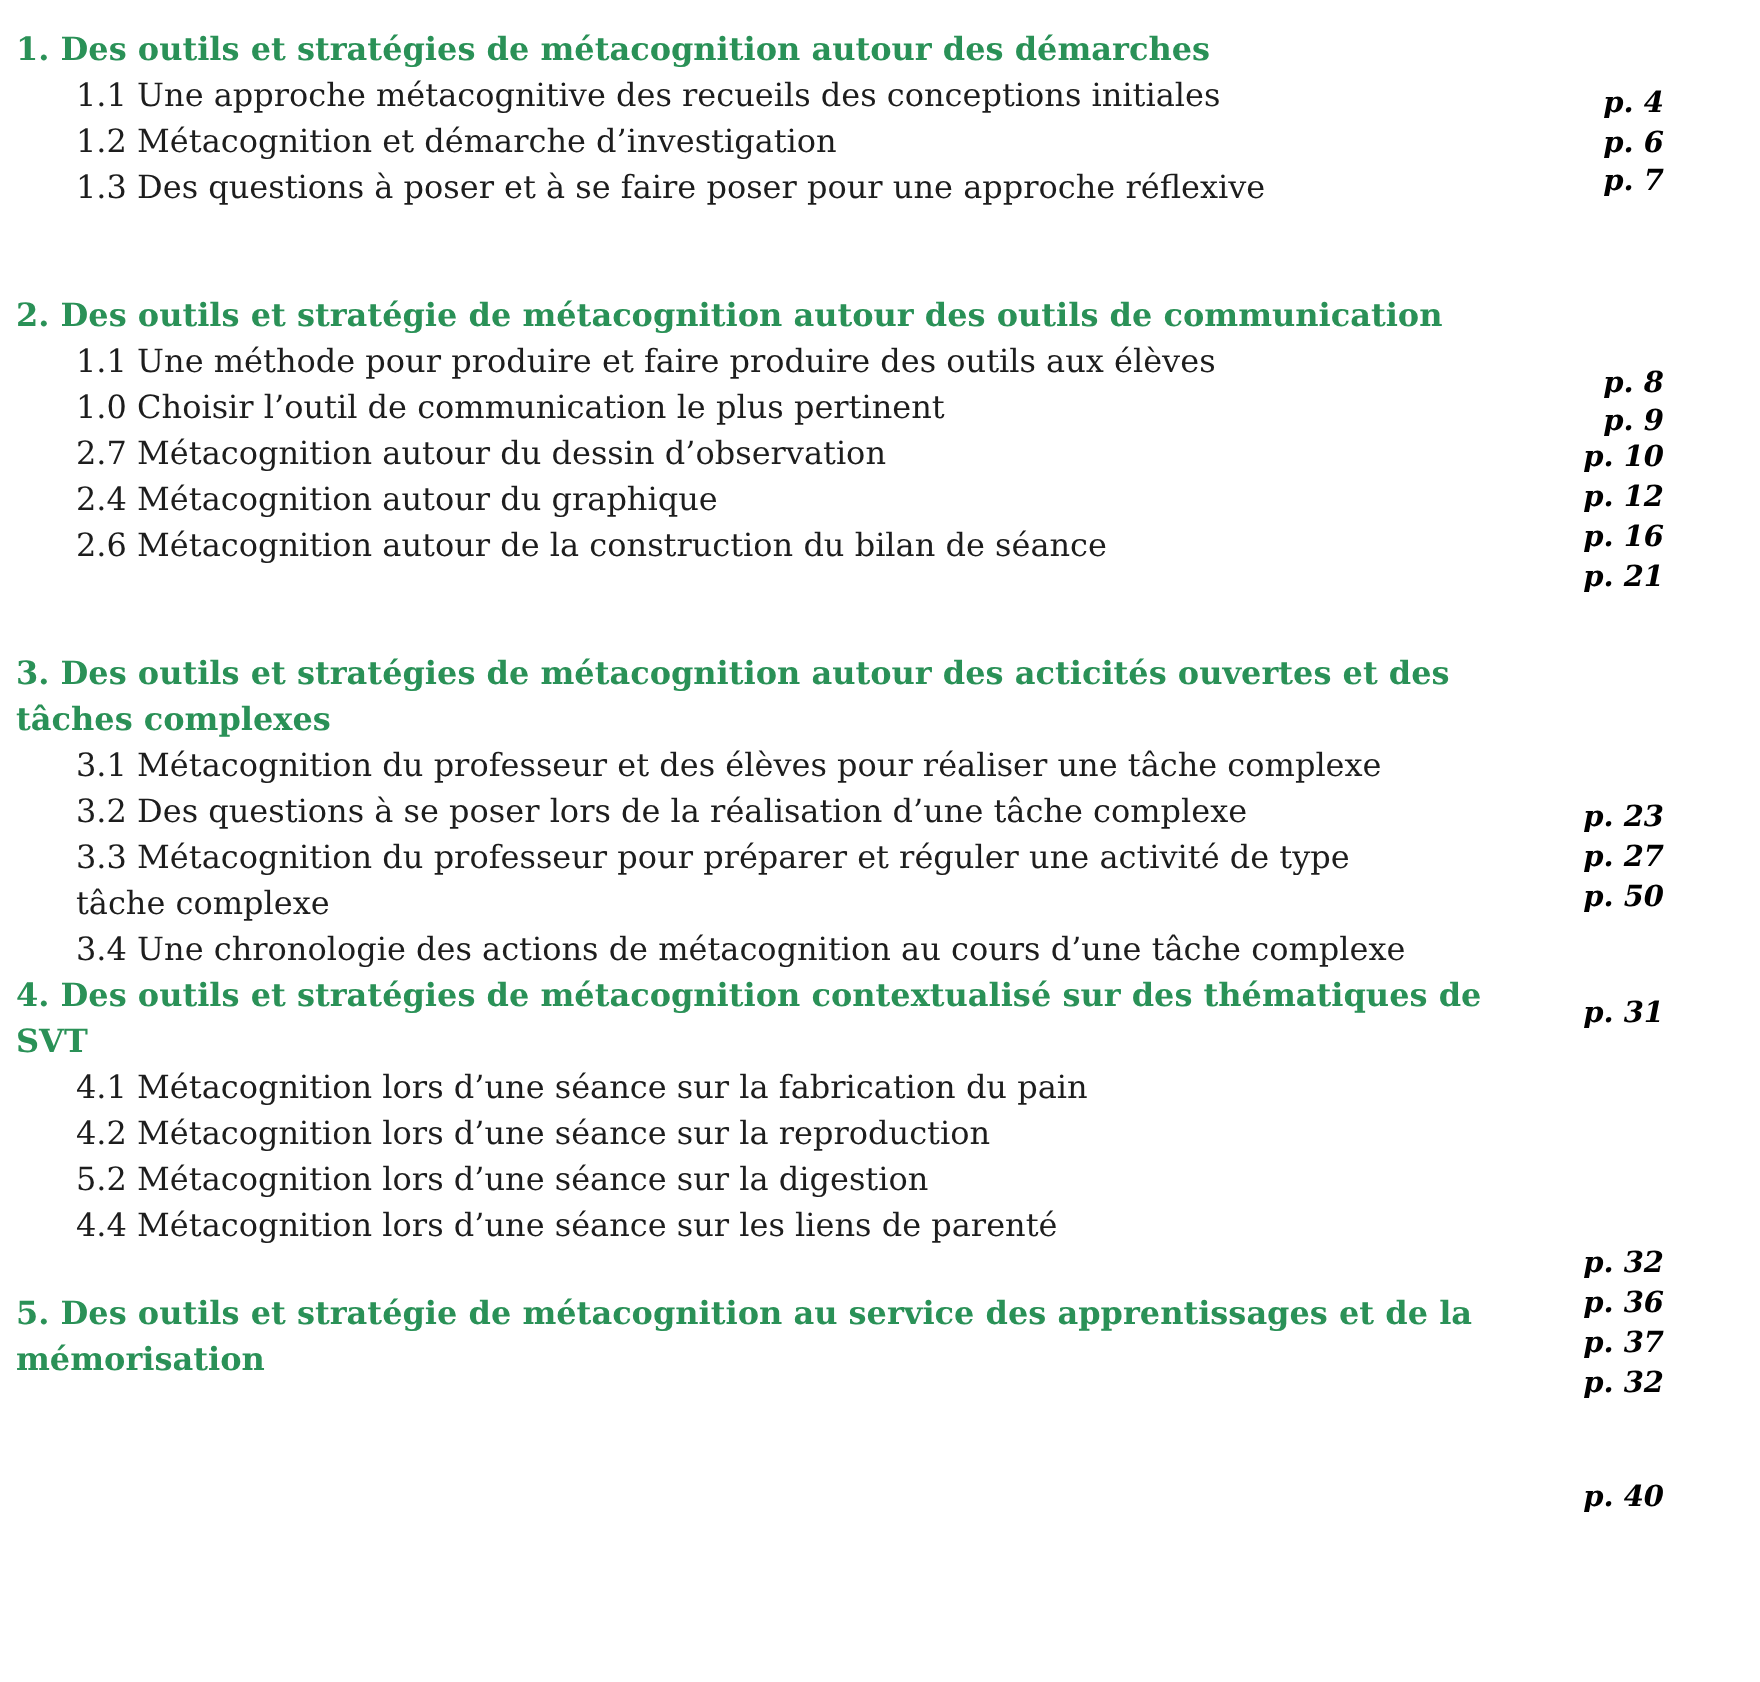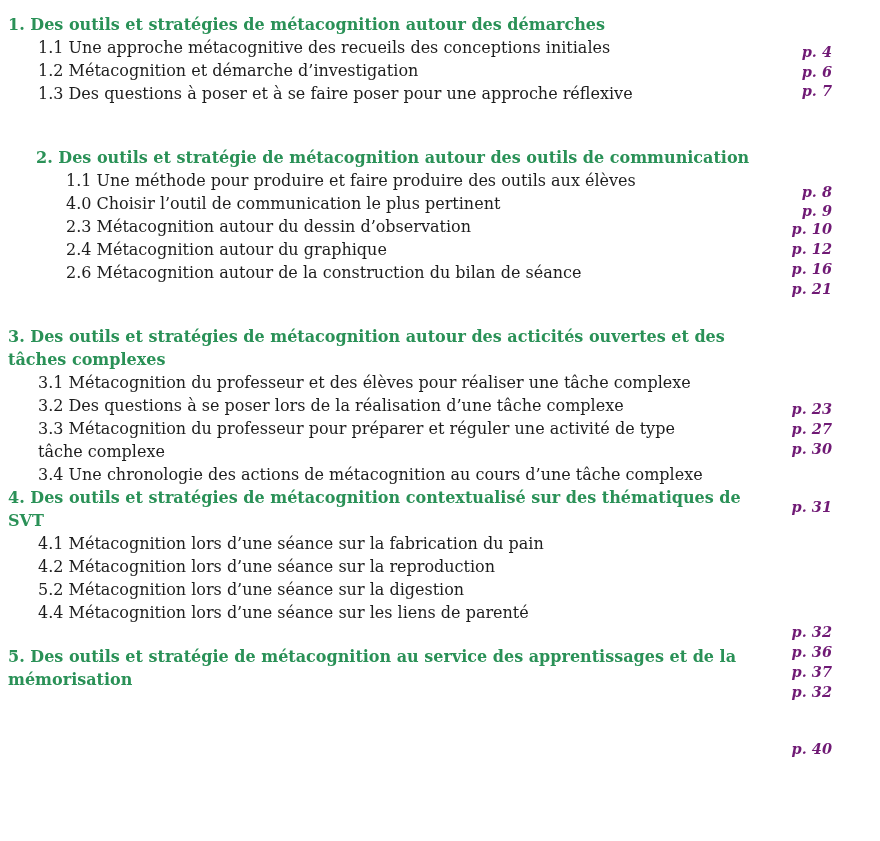--- a/index.html
+++ b/index.html
@@ -18,21 +18,21 @@
     height: 841px;
     box-sizing: border-box;
     padding: 13px 0 0 8px;
     font-family: "DejaVu Serif", "Liberation Serif", serif;
     font-size: 16px;
     line-height: 23px;
     color: #1d1d1d;
     background: #ffffff;
   }
   .sec { position: relative; }
-  .sec-2 { margin-top: 41px; margin-left: 28px; }
+  .sec-2 { margin-top: 41px; }
   .sec-3 { margin-top: 41px; }
   .sec-4 { }
   .sec-5 { margin-top: 21px; }
   .heading-line {
     font-weight: bold;
     color: #2a9157;
     white-space: nowrap;
   }
   .entry-line {
     margin-left: 30px;
@@ -40,41 +40,41 @@
   }
   .page-ref {
     position: absolute;
     left: 762px;
     width: 70px;
     text-align: right;
     font-weight: bold;
     font-style: italic;
     font-size: 14.5px;
     line-height: 20px;
-    color: #701a75;
+    color: #000000;
     white-space: nowrap;
   }
 </style>
 </head>
 <body>
 
 <div class="doc">
 
   <div class="sec sec-1">
     <div class="heading-line">1. Des outils et stratégies de métacognition autour des démarches</div>
     <div class="entry-line">1.1 Une approche métacognitive des recueils des conceptions initiales</div>
     <div class="entry-line">1.2 Métacognition et démarche d’investigation</div>
     <div class="entry-line">1.3 Des questions à poser et à se faire poser pour une approche réflexive</div>
   </div>
 
   <div class="sec sec-2">
     <div class="heading-line">2. Des outils et stratégie de métacognition autour des outils de communication</div>
     <div class="entry-line">1.1 Une méthode pour produire et faire produire des outils aux élèves</div>
-    <div class="entry-line">4.0 Choisir l’outil de communication le plus pertinent</div>
-    <div class="entry-line">2.3 Métacognition autour du dessin d’observation</div>
+    <div class="entry-line">1.0 Choisir l’outil de communication le plus pertinent</div>
+    <div class="entry-line">2.7 Métacognition autour du dessin d’observation</div>
     <div class="entry-line">2.4 Métacognition autour du graphique</div>
     <div class="entry-line">2.6 Métacognition autour de la construction du bilan de séance</div>
   </div>
 
   <div class="sec sec-3">
     <div class="heading-line">3. Des outils et stratégies de métacognition autour des acticités ouvertes et des</div>
     <div class="heading-line">tâches complexes</div>
     <div class="entry-line">3.1 Métacognition du professeur et des élèves pour réaliser une tâche complexe</div>
     <div class="entry-line">3.2 Des questions à se poser lors de la réalisation d’une tâche complexe</div>
     <div class="entry-line">3.3 Métacognition du professeur pour préparer et réguler une activité de type</div>
@@ -100,21 +100,21 @@
   <div class="page-ref" style="top:62px">p. 6</div>
   <div class="page-ref" style="top:81px">p. 7</div>
   <div class="page-ref" style="top:182px">p. 8</div>
   <div class="page-ref" style="top:201px">p. 9</div>
   <div class="page-ref" style="top:219px">p. 10</div>
   <div class="page-ref" style="top:239px">p. 12</div>
   <div class="page-ref" style="top:259px">p. 16</div>
   <div class="page-ref" style="top:279px">p. 21</div>
   <div class="page-ref" style="top:399px">p. 23</div>
   <div class="page-ref" style="top:419px">p. 27</div>
-  <div class="page-ref" style="top:439px">p. 30</div>
+  <div class="page-ref" style="top:439px">p. 50</div>
   <div class="page-ref" style="top:497px">p. 31</div>
   <div class="page-ref" style="top:622px">p. 32</div>
   <div class="page-ref" style="top:642px">p. 36</div>
   <div class="page-ref" style="top:662px">p. 37</div>
   <div class="page-ref" style="top:682px">p. 32</div>
   <div class="page-ref" style="top:739px">p. 40</div>
 
 </div>
 
 </body></html>

